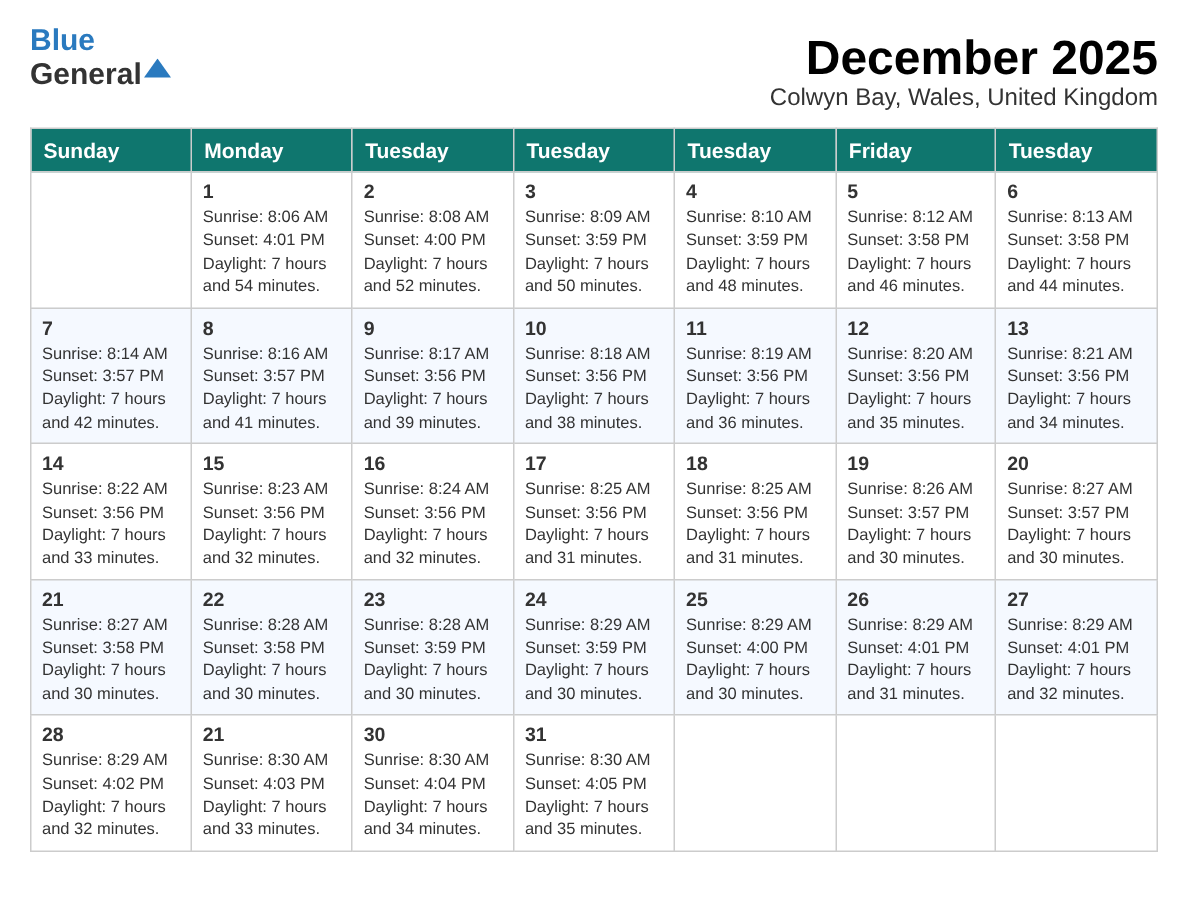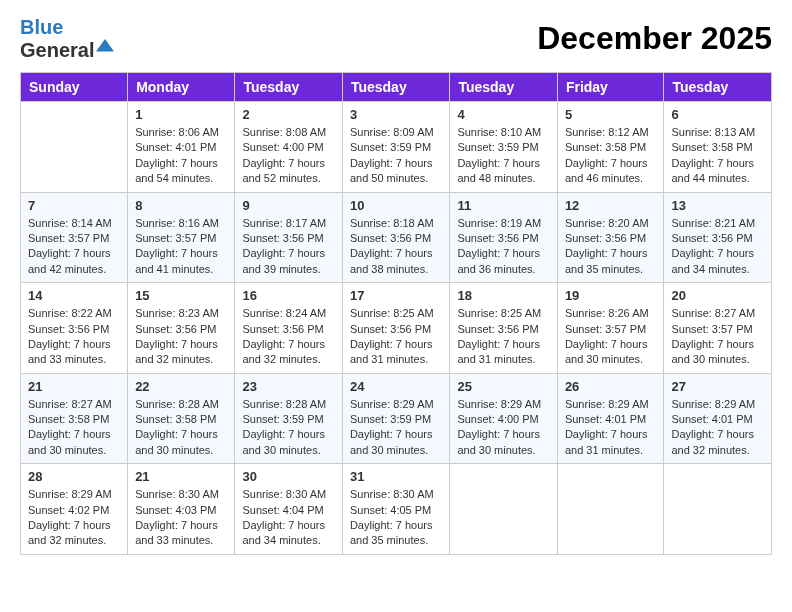--- a/index.html
+++ b/index.html
@@ -64,37 +64,38 @@
     }
     .cell-info {
       font-size: 11px;
       line-height: 1.4;
     }
     .empty-cell {
       background: #f9f9f9;
     }
     tr:nth-child(even) td { background-color: #f5f9ff; }
     tr:nth-child(odd) td { background-color: #fff; }
-    .calendar thead tr th { background-color: #6d28d9; }
+    .calendar thead tr th { background-color: #0f766e; }
   </style>
 </head>
 <body>
 
 <div class="header-area">
   <div class="logo">
   <div style="font-size:20px;font-weight:bold;color:#2a7abf;margin-top:-4px;">Blue</div>
   <div style="display:flex;align-items:center;">
     <div style="font-size:20px;font-weight:bold;color:#333;">General</div>
     <svg width="18" height="18" viewBox="0 0 20 20" style="margin-left:2px;margin-top:-6px;">
       <polygon points="10,0 20,14 0,14" fill="#2a7abf"></polygon>
     </svg>
   </div>
 </div>
   <div class="title-area">
     <div class="month-title">December 2025</div>
+    <div class="location">Colwyn Bay, Wales, United Kingdom</div>
   </div>
 </div>
 
 <table class="calendar">
   <thead>
     <tr>
     <th>Sunday</th>
         <th>Monday</th>
         <th>Tuesday</th>
         <th>Tuesday</th>

